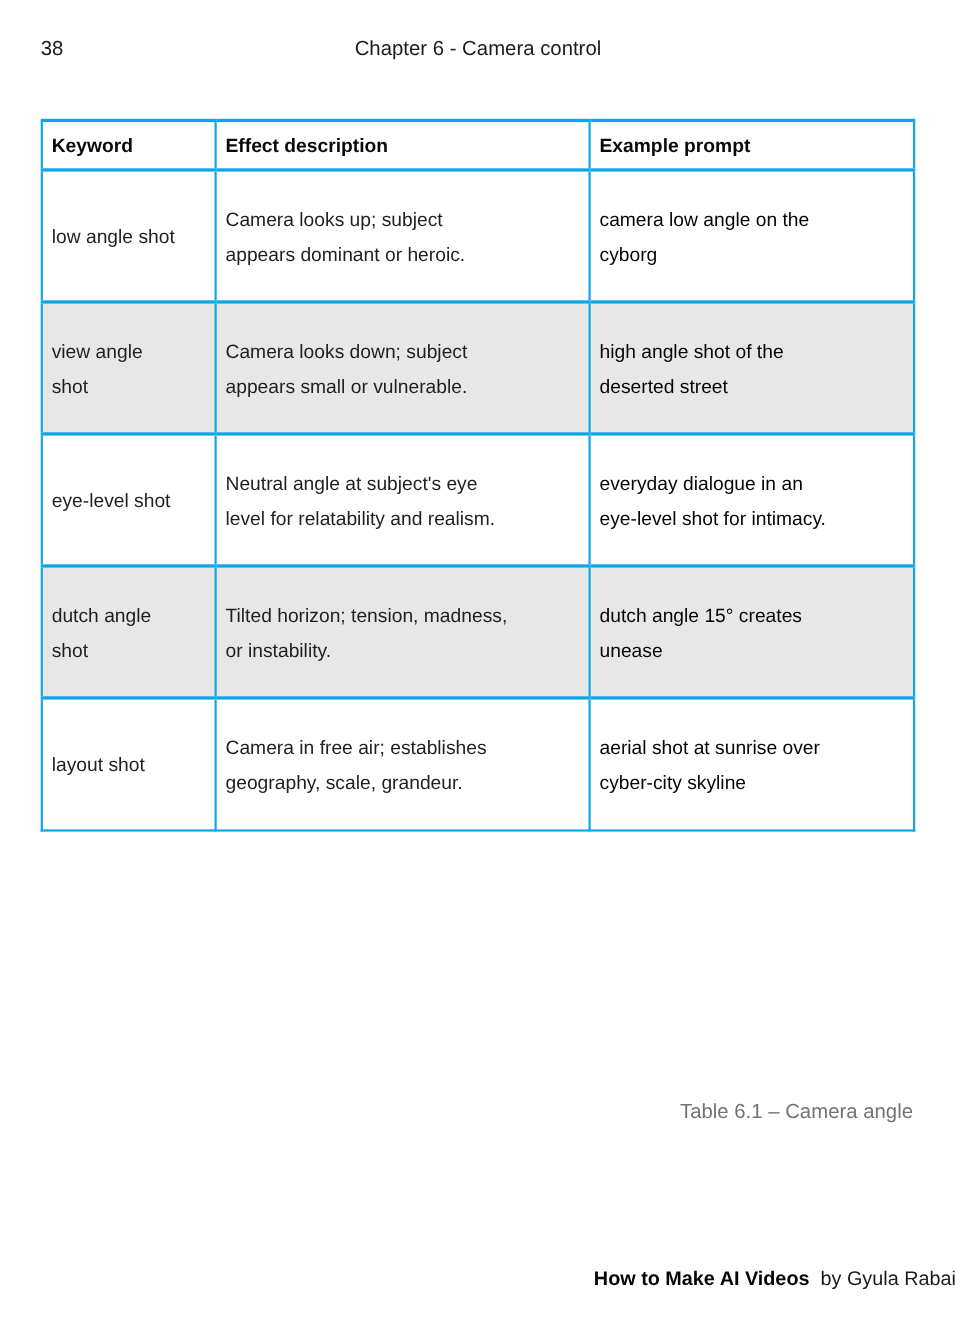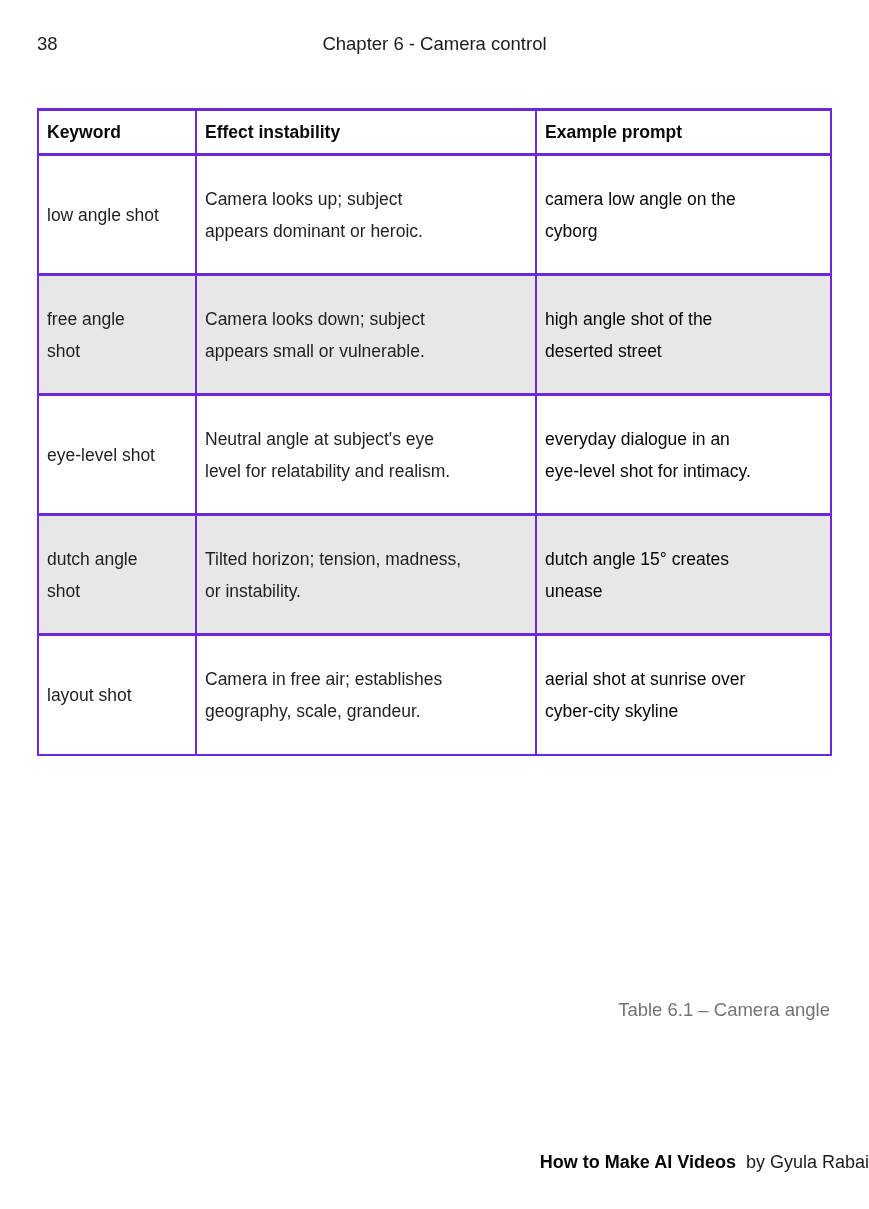--- a/index.html
+++ b/index.html
@@ -45,21 +45,21 @@
     width: 793px;
     border-collapse: collapse;
     table-layout: fixed;
   }
   table.angle-table col.c1 { width: 158px; }
   table.angle-table col.c2 { width: 340px; }
   table.angle-table col.c3 { width: 295px; }
 
   table.angle-table th,
   table.angle-table td {
-    border: 2px solid #6d28d9;
+    border: 2px solid #0ea5e9;
     text-align: left;
     vertical-align: middle;
     padding: 0 6px 0 8px;
     box-sizing: border-box;
   }
   table.angle-table thead tr {
     height: 45px;
   }
   table.angle-table thead th {
     font-size: 17.5px;
@@ -126,34 +126,34 @@
 
   <table class="angle-table">
     <colgroup>
       <col class="c1">
         <col class="c2">
         <col class="c3">
     </colgroup>
     <thead>
       <tr>
         <th>Keyword</th>
-        <th>Effect instability</th>
+        <th>Effect description</th>
         <th>Example prompt</th>
       </tr>
     </thead>
     <tbody>
       <tr>
         <td class="kw">low angle shot</td>
         <td class="eff">Camera looks up; subject
 appears dominant or heroic.</td>
         <td class="example">camera low angle on the
 cyborg</td>
       </tr>
       <tr>
-        <td class="kw">free angle
+        <td class="kw">view angle
 shot</td>
         <td class="eff">Camera looks down; subject
 appears small or vulnerable.</td>
         <td class="example">high angle shot of the
 deserted street</td>
       </tr>
       <tr>
         <td class="kw">eye-level shot</td>
         <td class="eff">Neutral angle at subject's eye
 level for relatability and realism.</td>

